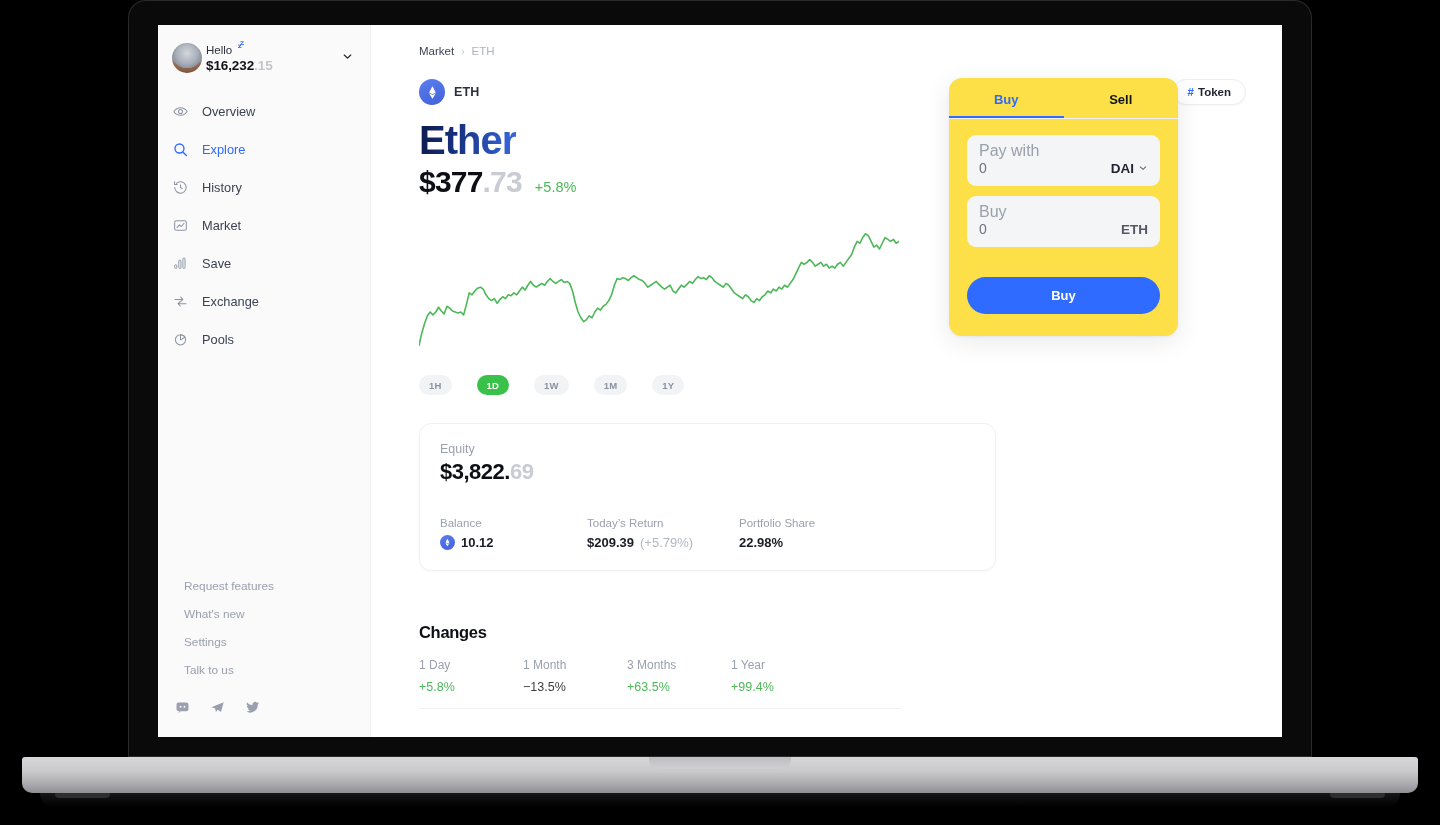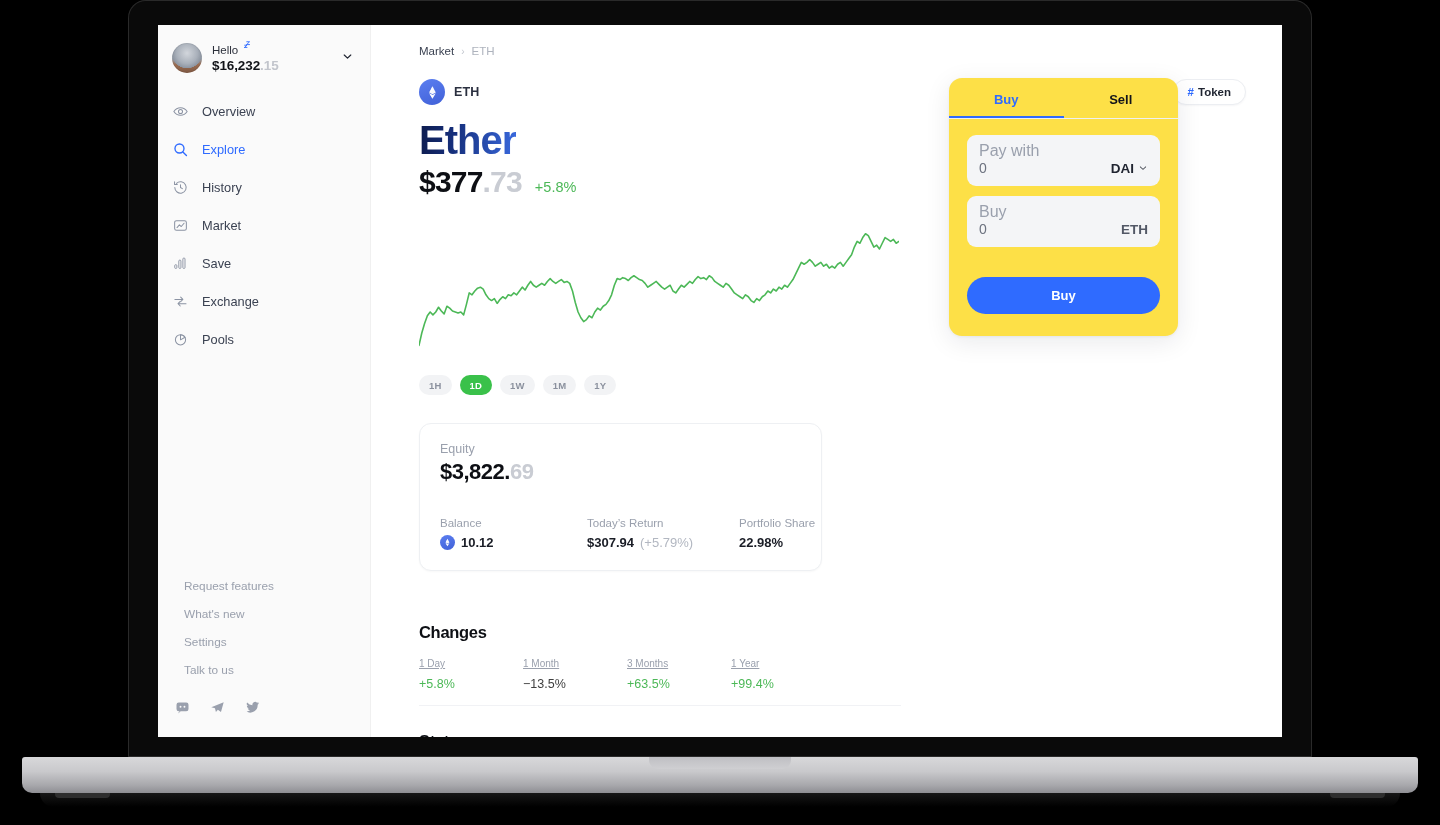--- a/index.html
+++ b/index.html
@@ -47,21 +47,21 @@
 
   
   #sidebar {
     width: 213px; flex: 0 0 213px; height: 100%;
     background: #fafafa;
     border-right: 1px solid #f0f0f0;
     display: flex; flex-direction: column;
     padding: 0;
   }
   .acct {
-    display: flex; align-items: center; gap: 10px;
+    display: flex; align-items: center; gap: 4px;
     padding: 17px 14px 0 14px;
     margin-bottom: 18px;
     cursor: pointer;
   }
   .avatar {
     width: 30px; height: 30px; border-radius: 50%;
     flex: 0 0 30px;
     background:
       radial-gradient(circle at 50% 34%, #d2d6dc 0%, #a9b0ba 42%, #8d95a1 60%, transparent 61%),
       linear-gradient(180deg, #b8bfc8 0%, #9aa3ae 52%, #9a6d52 72%, #7d5742 100%);
@@ -123,31 +123,31 @@
     display:inline-block;
   }
   .price-row { display:flex; align-items:baseline; gap: 13px; margin-top: 2px;}
   .price { font-size: 30px; font-weight: 600; color:#0d0f14; letter-spacing:-.8px;}
   .price .dec { color:#c9ccd3; font-weight:600; }
   .price-chg { font-size: 14.5px; color:#4cb857; font-weight:500;}
 
   .chart-wrap { margin-top: 26px; height: 132px; width: 480px; }
   .chart-wrap svg { width:100%; height:100%; display:block; }
 
-  .ranges { display:flex; gap: 8px; margin-top: 18px; }
+  .ranges { display:flex; gap: 25px; margin-top: 18px; }
   .range {
     min-width: 32px; height: 20px; padding: 0 10px; border-radius: 999px;
     background:#f2f3f5; color:#8b919e; font-size: 9.5px; font-weight:700;
     display:flex; align-items:center; justify-content:center; cursor:pointer;
     letter-spacing:.2px;
   }
   .range.sel { background:#3ac14a; color:#fff; }
 
   .equity-card {
-    margin-top: 28px; width: 403px;
+    margin-top: 28px; width: 577px;
     border: 1px solid #eef0f3; border-radius: 12px;
     padding: 18px 20px 20px 20px; background:#fff;
     box-shadow: 0 1px 2px rgba(16,24,40,.03);
   }
   .eq-label { font-size: 12.5px; color:#9aa0ad; }
   .eq-value { font-size: 22px; font-weight: 700; color:#0d0f14; letter-spacing:-.5px; margin-top: 3px;}
   .eq-value .dim { color:#c9ccd3; }
   .eq-stats { display:flex; margin-top: 32px; }
   .eq-col { flex: 0 0 auto; }
   .eq-col:nth-child(1){ width: 147px;}
@@ -156,21 +156,21 @@
   .eq-v { font-size: 13px; font-weight:700; color:#1a1d26; margin-top: 6px; display:flex; align-items:center; gap:6px;}
   .eq-v .muted { color:#b2b7c1; font-weight:400; }
   .mini-eth { width:15px;height:15px;border-radius:50%;flex:0 0 15px;
     background: linear-gradient(160deg,#5b7ef0 0%,#4161d8 100%);
     display:flex;align-items:center;justify-content:center;}
 
   .changes { margin-top: 52px; width: 482px;}
   .changes h3 { font-size: 16.5px; font-weight:700; color:#0d0f14; letter-spacing:-.3px;}
   .chg-grid { display:flex; margin-top: 16px; padding-bottom: 14px; border-bottom:1px solid #f1f2f5;}
   .chg-col { width: 104px; }
-  .chg-k { font-size: 10px; color:#9aa0ad;text-decoration:underline; }
+  .chg-k { font-size: 12px; color:#9aa0ad; }
   .chg-v { font-size: 12.5px; margin-top: 8px; }
   .pos { color:#4cb857; }
   .neg { color:#404040; }
   .stats-h { margin-top: 26px; font-size: 16.5px; font-weight:700; color:#0d0f14; letter-spacing:-.3px;}
 
   
   #trade {
     position:absolute; right: 104px; top: 53px; width: 229px;
     background:#fde047; border-radius: 13px;
     box-shadow: 0 6px 26px rgba(16,24,40,.09), 0 1px 3px rgba(16,24,40,.05);
@@ -409,21 +409,21 @@
                     <path d="M8 10.7 4.5 8.8 8 14.6l3.5-5.8z" fill="#ffffff" fill-opacity=".95"></path>
                     <path d="M8 10.7 4.5 8.8 8 14.6z" fill="#ffffff" fill-opacity=".70"></path>
                   </svg>
                 </span>
                 <span>10.12</span>
               </div>
             </div>
             <div class="eq-col">
               <div class="eq-k">Today’s Return</div>
               <div class="eq-v">
-                <span>$307.94</span>
+                <span>$209.39</span>
                 <span class="muted">(+5.79%)</span>
               </div>
             </div>
             <div class="eq-col">
               <div class="eq-k">Portfolio Share</div>
               <div class="eq-v">
                 <span>22.98%</span>
               </div>
             </div>
           </div>

